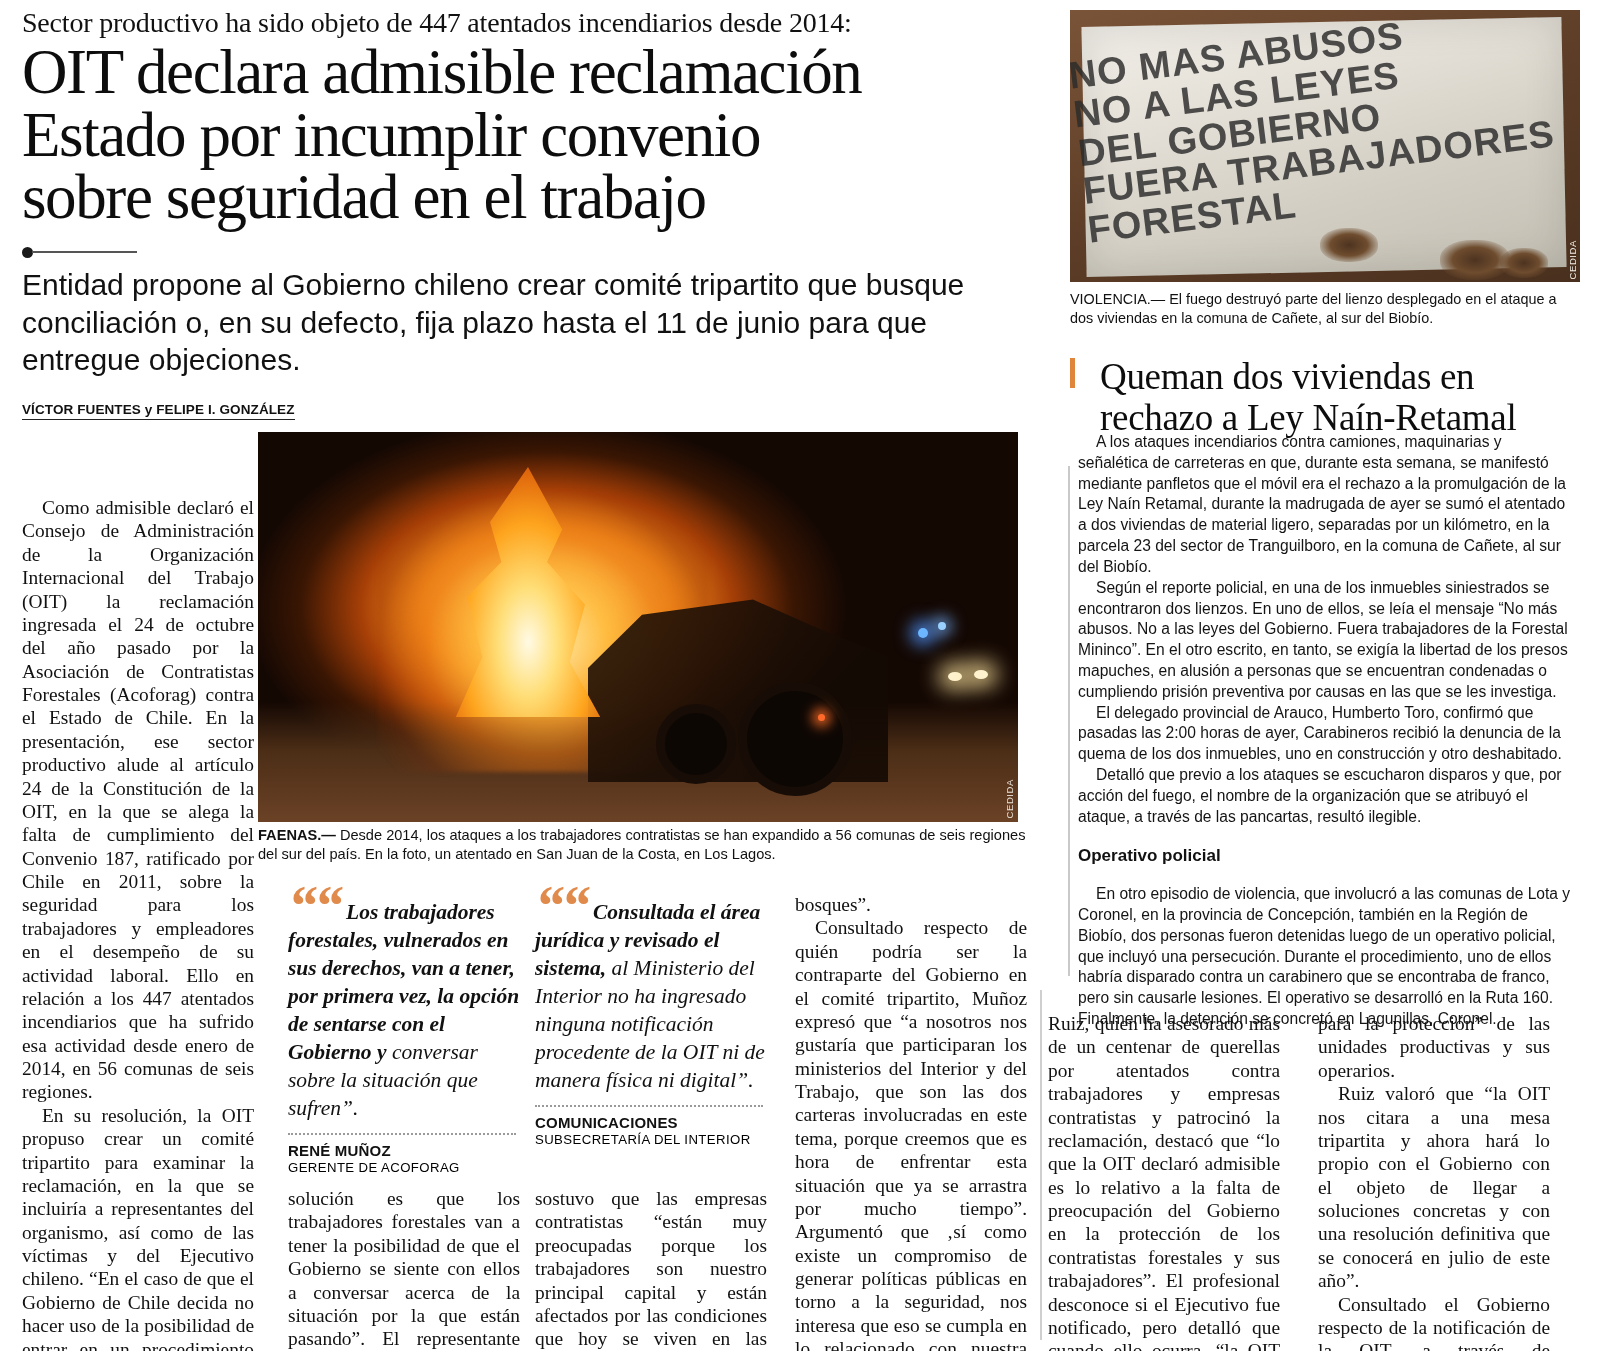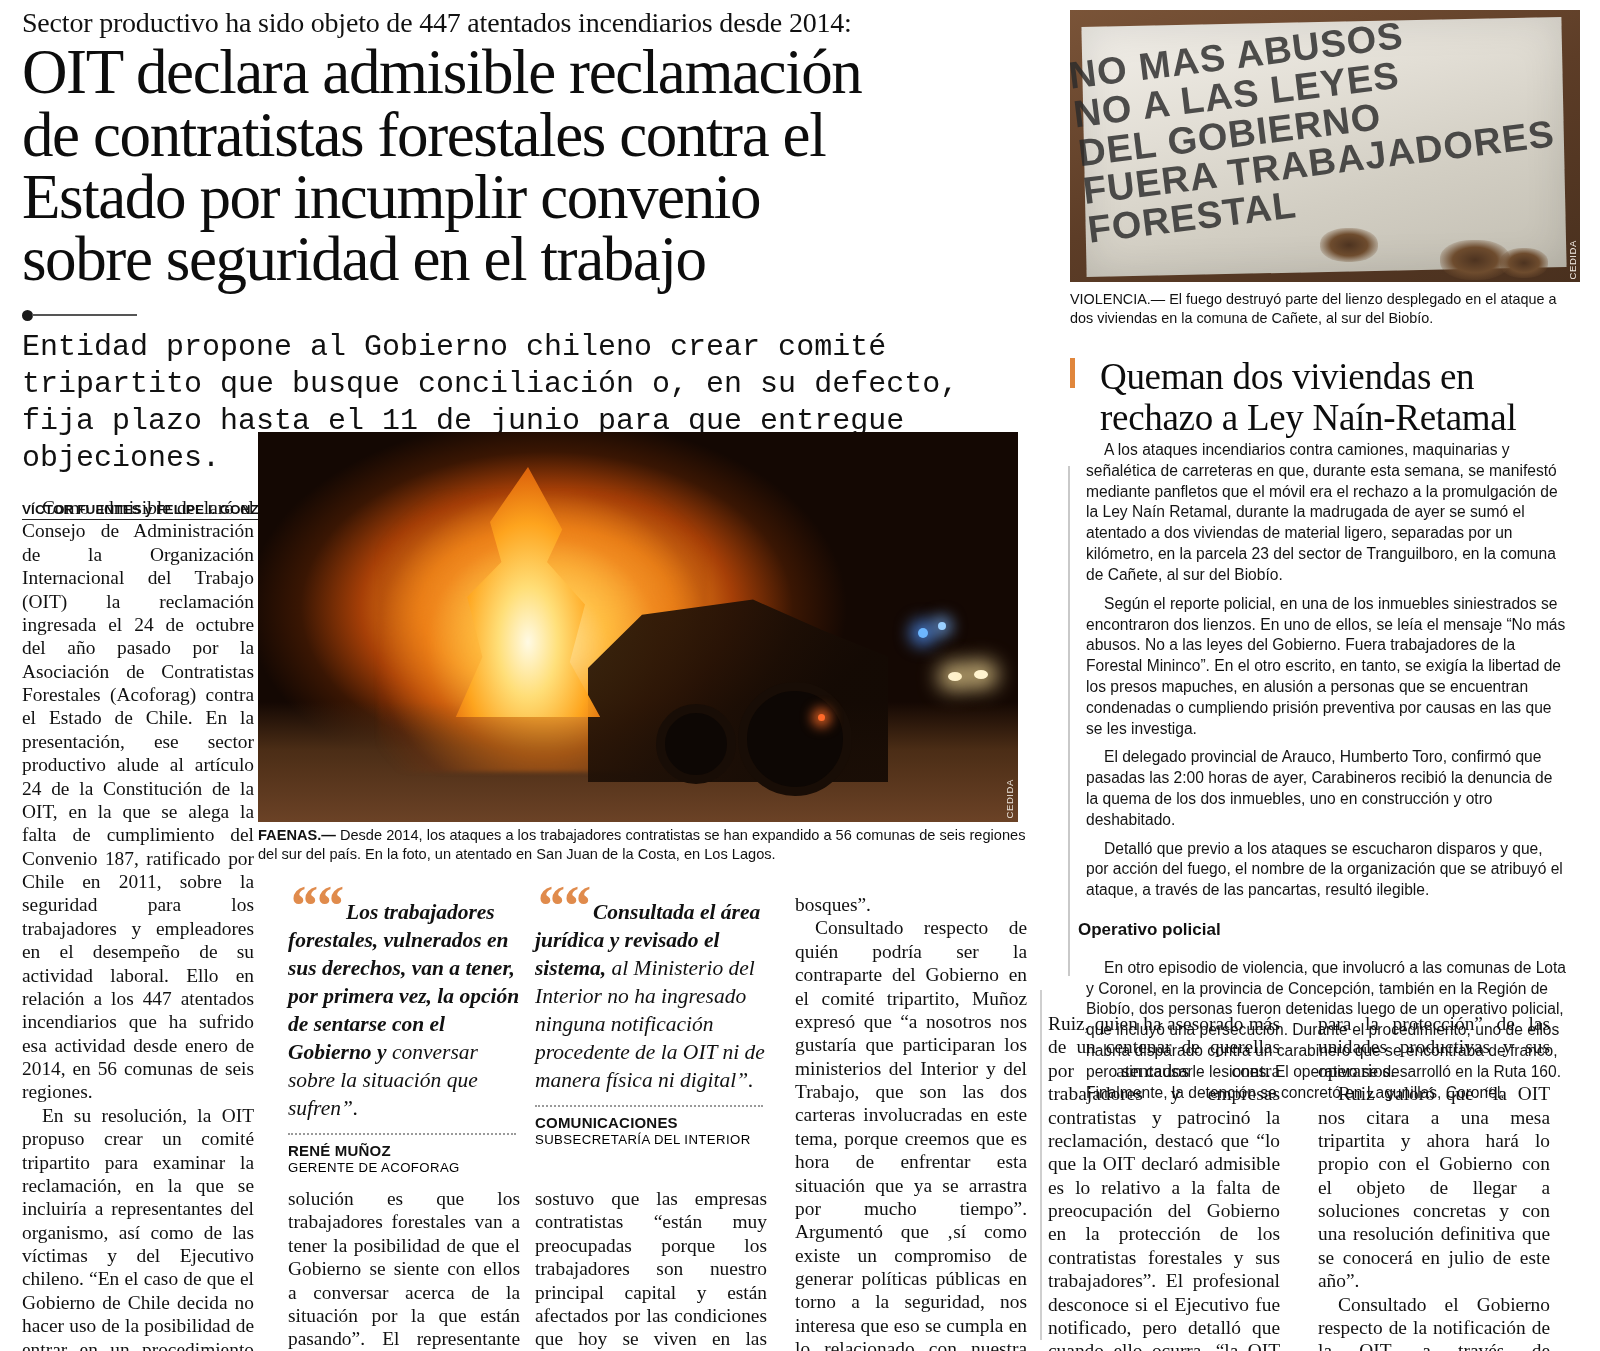--- a/index.html
+++ b/index.html
@@ -34,21 +34,21 @@
     margin-top:16px; height:14px; position:relative; width:120px;
   }
   .bullet-rule .dot{
     position:absolute; left:0; top:3px; width:11px;height:11px;border-radius:50%;
     background:#1a1a1a;
   }
   .bullet-rule .line{
     position:absolute; left:10px; top:7px; width:105px;height:2px;background:#555;
   }
   .standfirst{
-    font-family:Liberation Mono, monospace;
+    font-family:Liberation Sans, sans-serif;
     font-size:30px; line-height:1.24; color:#111; margin:8px 0 0 0;
     width:1000px; font-weight:400;
   }
   .byline{
     margin-top:24px;
     font-family:"Liberation Sans", sans-serif;
     font-size:13.5px; font-weight:700; letter-spacing:0.1px;
     color:#111; border-bottom:1.3px solid #222; display:inline-block;
     padding-bottom:2px;
   }
@@ -147,21 +147,21 @@
     font-family:"Liberation Serif", serif;
     font-size:37px; line-height:1.12; font-weight:400; color:#0d0d0d;
     margin:8px; padding-left:22px; letter-spacing:-0.3px;
   }
   .right-body{
     position:absolute; left:1078px; top:432px; width:498px;
     font-family:"Liberation Sans", sans-serif;
     font-size:15.6px; line-height:1.335; color:#141414;
     text-align:left;
   }
-  .right-body p{margin:8px; text-indent:18px;}
+  .right-body p{margin:0; text-indent:18px;}
   .right-vrule{
     position:absolute; left:1068px; top:466px; width:2px; height:510px;
     background:#c9c9c9;
   }
   .subhead{
     font-family:"Liberation Sans", sans-serif;
     font-weight:700; font-size:17px; color:#111;
     margin:18px 0 16px 0 !important; text-indent:0 !important;
   }
 
@@ -225,21 +225,20 @@
 </style>
 </head>
 <body>
 
 <div class="page">
 
   <div class="main-article">
     <p class="kicker">Sector productivo ha sido objeto de 447 atentados incendiarios desde 2014:</p>
     <h1 class="headline">
       <div>OIT declara admisible reclamación</div>
-      <div>de contratistas forestales contra el</div>
       <div>Estado por incumplir convenio</div>
       <div>sobre seguridad en el trabajo</div>
     </h1>
     <div class="bullet-rule">
       <span class="dot"></span>
       <span class="line"></span>
     </div>
     <p class="standfirst">Entidad propone al Gobierno chileno crear comité tripartito que busque conciliación o, en su defecto, fija plazo hasta el 11 de junio para que entregue objeciones.</p>
     <div class="byline">VÍCTOR FUENTES y FELIPE I. GONZÁLEZ</div>
   </div>

